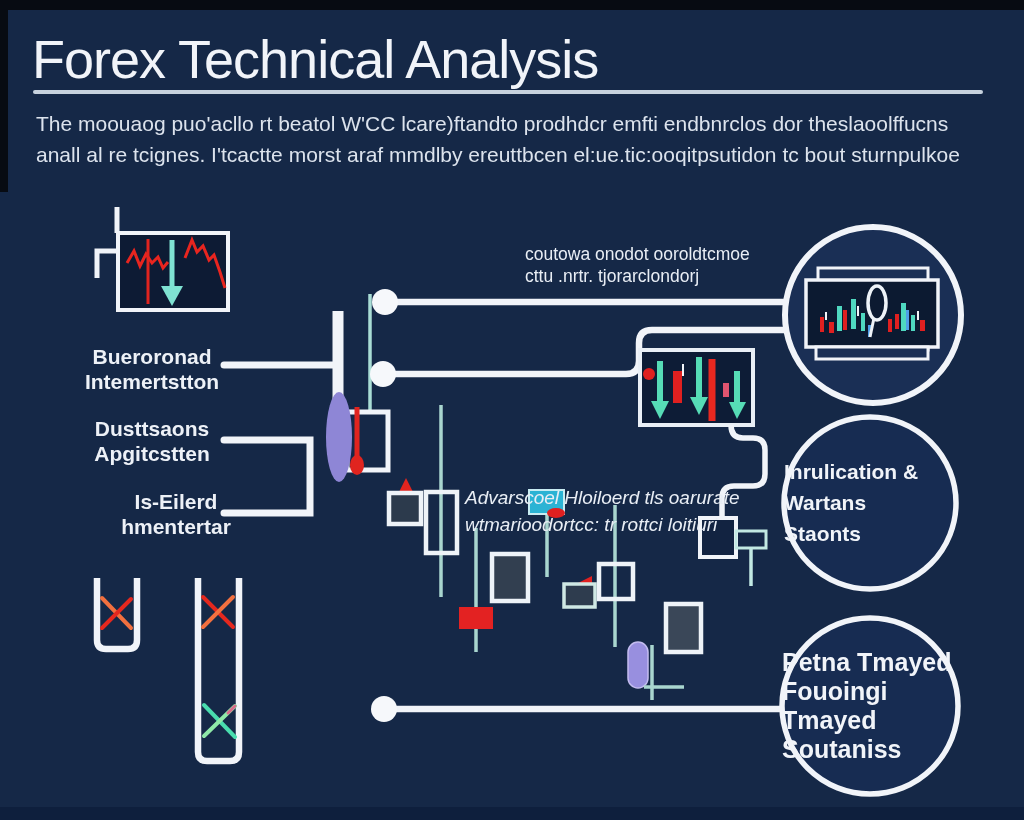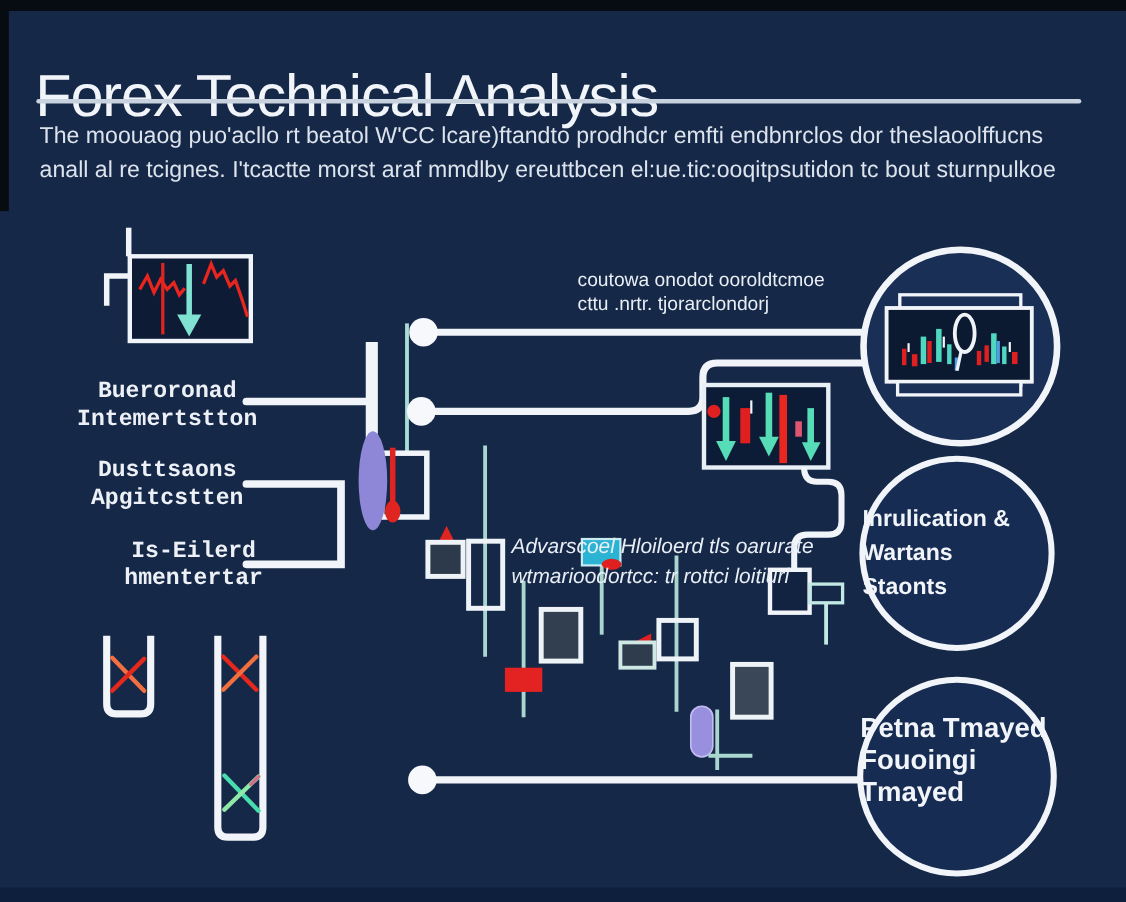--- a/index.html
+++ b/index.html
@@ -5,24 +5,24 @@
   html,body{margin:0;padding:0;background:#0b1830;}
   .canvas{
     position:relative;width:1024px;height:820px;overflow:hidden;
     background:#152847;
     font-family:"Liberation Sans", sans-serif;
   }
   .abs{position:absolute;}
   .frame-top{left:0;top:0;width:1024px;height:10px;background:#070b12;}
   .frame-left{left:0;top:0;width:8px;height:192px;background:#070b12;}
   .frame-bottom{left:0;bottom:0;width:1024px;height:13px;background:#0e1f3d;}
-  .title{left:32px;top:28px;font-size:54px;font-weight:400;color:#f1f4f9;letter-spacing:-1px;white-space:nowrap;margin-top:28px;}
+  .title{left:32px;top:28px;font-size:54px;font-weight:400;color:#f1f4f9;letter-spacing:-1px;white-space:nowrap;}
   .title-underline{left:33px;top:90px;width:950px;height:4px;background:#c7d2de;border-radius:2px;}
   .subtitle{left:36px;top:108px;width:960px;font-size:21px;line-height:31px;color:#dce3ed;}
-  .left-label{width:200px;text-align:center;font-size:21px;font-weight:bold;line-height:25px;color:#edf1f7;font-family:Liberation Mono, monospace;}
+  .left-label{width:200px;text-align:center;font-size:21px;font-weight:bold;line-height:25px;color:#edf1f7;}
   .label1{left:52px;top:344px;}
   .label2{left:52px;top:416px;}
   .label3{left:76px;top:489px;}
   .anno{color:#e9eef5;text-align:left;}
   .anno-top{left:525px;top:243px;width:280px;font-size:17.5px;line-height:22px;}
   .anno-mid{left:465px;top:484px;width:320px;font-size:19px;line-height:27px;font-style:italic;}
   .circle-text{color:#f1f4f9;font-weight:600;}
   .circle2-text{left:784px;top:456px;width:172px;font-size:21px;line-height:31px;}
   .circle3-text{left:782px;top:648px;width:176px;font-size:25px;line-height:29px;}
   svg{position:absolute;left:0;top:0;}
@@ -198,15 +198,16 @@
 
   <div class="abs circle-text circle2-text">
     <div>Inrulication &amp;</div>
     <div>Wartans</div>
     <div>Staonts</div>
   </div>
   <div class="abs circle-text circle3-text">
     <div>Petna Tmayed</div>
     <div>Fouoingi</div>
     <div>Tmayed</div>
+    <div>Soutaniss</div>
   </div>
 
 </div>
 
 </body></html>

